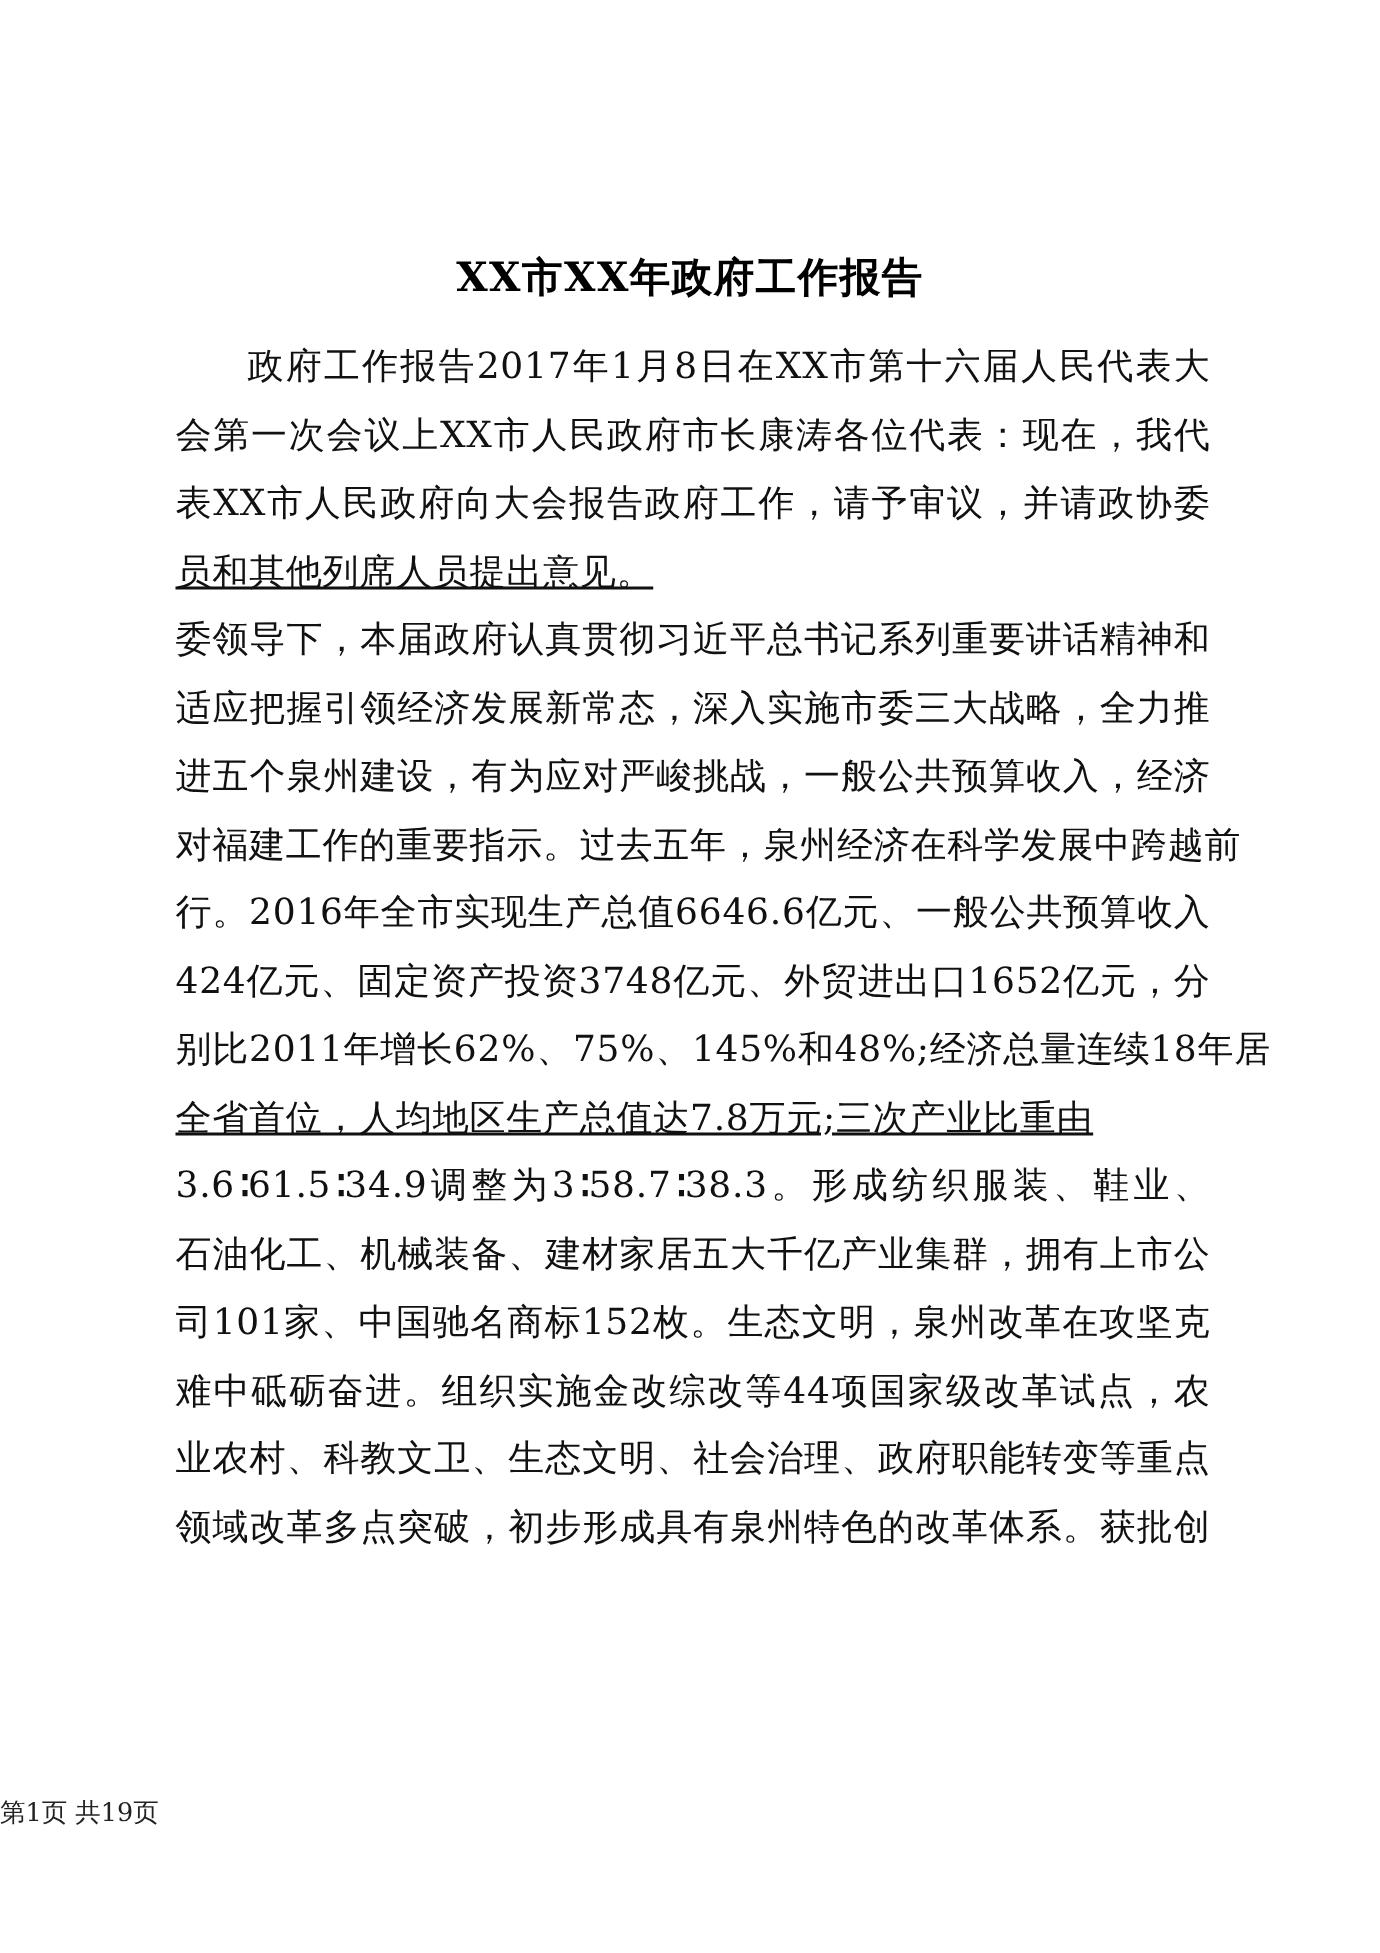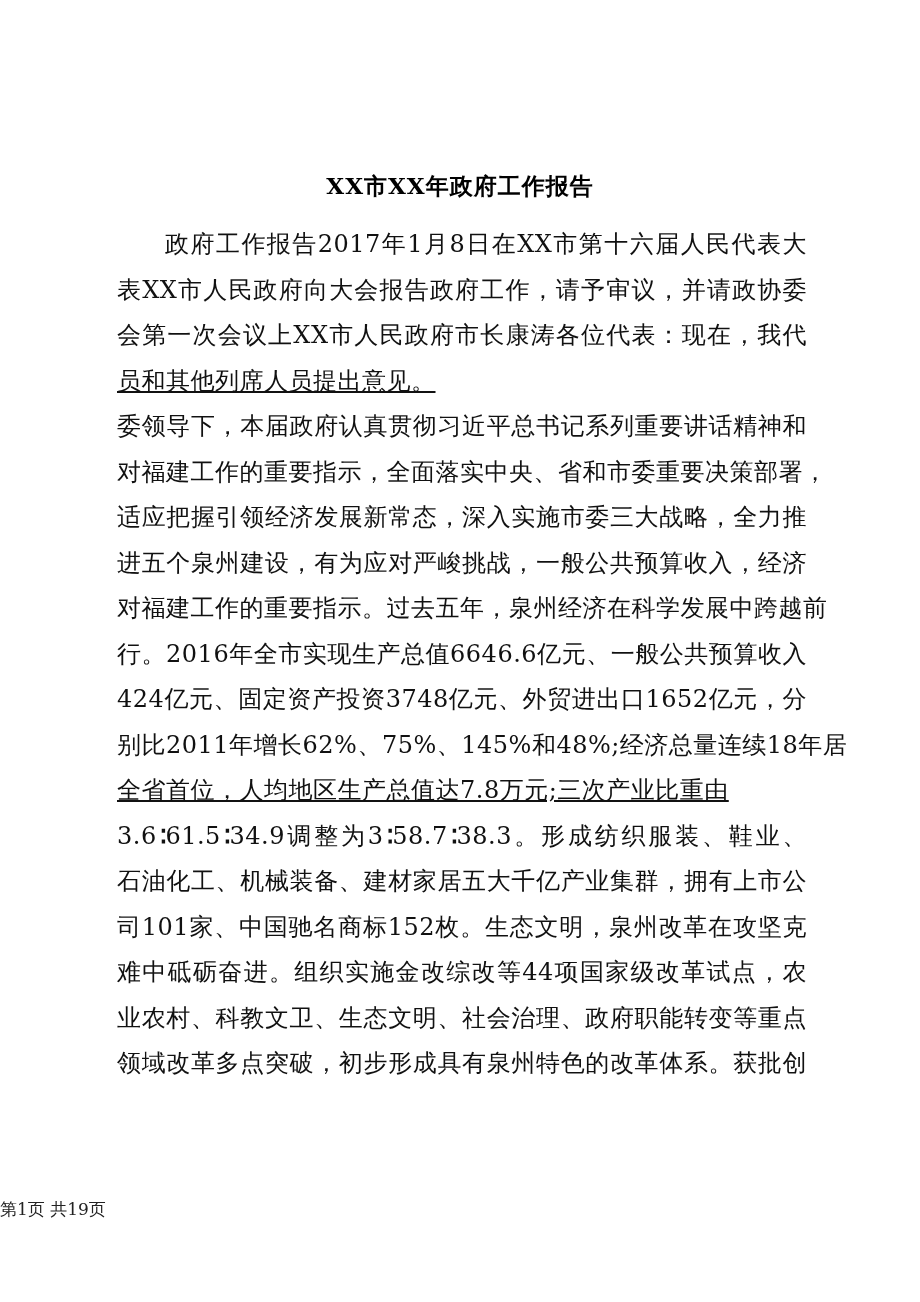--- a/index.html
+++ b/index.html
@@ -22,21 +22,21 @@
       width: 920px;
       height: 1302px;
       background: #ffffff;
     }
     .title {
       position: absolute;
       left: 0;
       top: 166px;
       width: 920px;
       text-align: center;
-      font-size: 23px;
+      font-size: 27px;
       line-height: 40px;
       font-weight: bold;
       letter-spacing: 1px;
       color: #000000;
     }
     .body-text {
       position: absolute;
       left: 117px;
       top: 222px;
       width: 690px;
@@ -72,26 +72,25 @@
 </head>
 <body>
 
 <div class="page">
 
   <div class="title">XX市XX年政府工作报告</div>
 
   <div class="body-text">
 
     <div class="line indent">政府工作报告2017年1月8日在XX市第十六届人民代表大</div>
+    <div class="line">会第一次会议上XX市人民政府市长康涛各位代表：现在，我代</div>
     <div class="line">表XX市人民政府向大会报告政府工作，请予审议，并请政协委</div>
-    <div class="line">会第一次会议上XX市人民政府市长康涛各位代表：现在，我代</div>
     <div class="line last">员和其他列席人员提出意见。</div>
 
     <div class="line">委领导下，本届政府认真贯彻习近平总书记系列重要讲话精神和</div>
-    <div class="line">对福建工作的重要指示，全面落实中央、省和市委重要决策部署，</div>
     <div class="line">适应把握引领经济发展新常态，深入实施市委三大战略，全力推</div>
     <div class="line">进五个泉州建设，有为应对严峻挑战，一般公共预算收入，经济</div>
     <div class="line">对福建工作的重要指示。过去五年，泉州经济在科学发展中跨越前</div>
     <div class="line">行。2016年全市实现生产总值6646.6亿元、一般公共预算收入</div>
     <div class="line">424亿元、固定资产投资3748亿元、外贸进出口1652亿元，分</div>
     <div class="line">别比2011年增长62%、75%、145%和48%;经济总量连续18年居</div>
     <div class="line last">全省首位，人均地区生产总值达7.8万元;三次产业比重由</div>
     <div class="line">3.6∶61.5∶34.9调整为3∶58.7∶38.3。形成纺织服装、鞋业、</div>
     <div class="line">石油化工、机械装备、建材家居五大千亿产业集群，拥有上市公</div>
     <div class="line">司101家、中国驰名商标152枚。生态文明，泉州改革在攻坚克</div>

